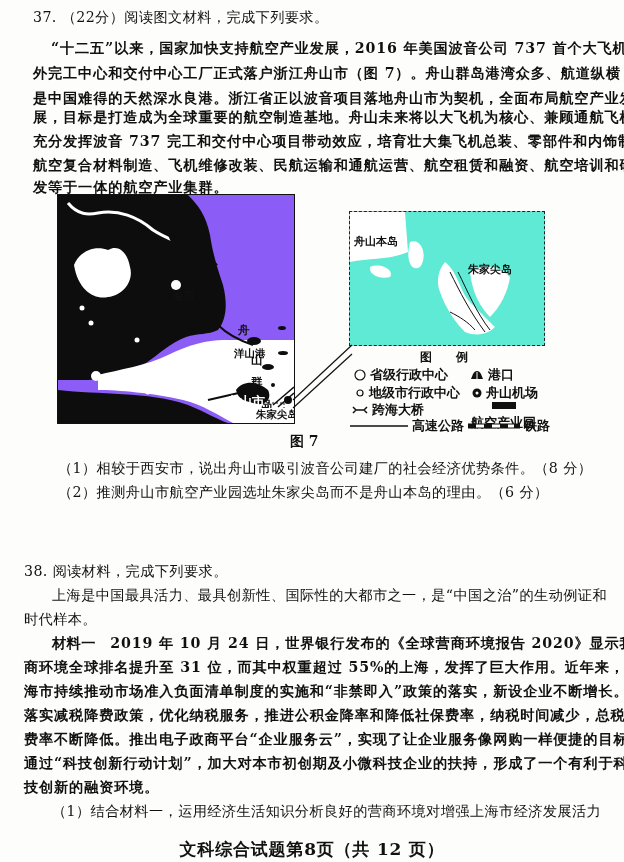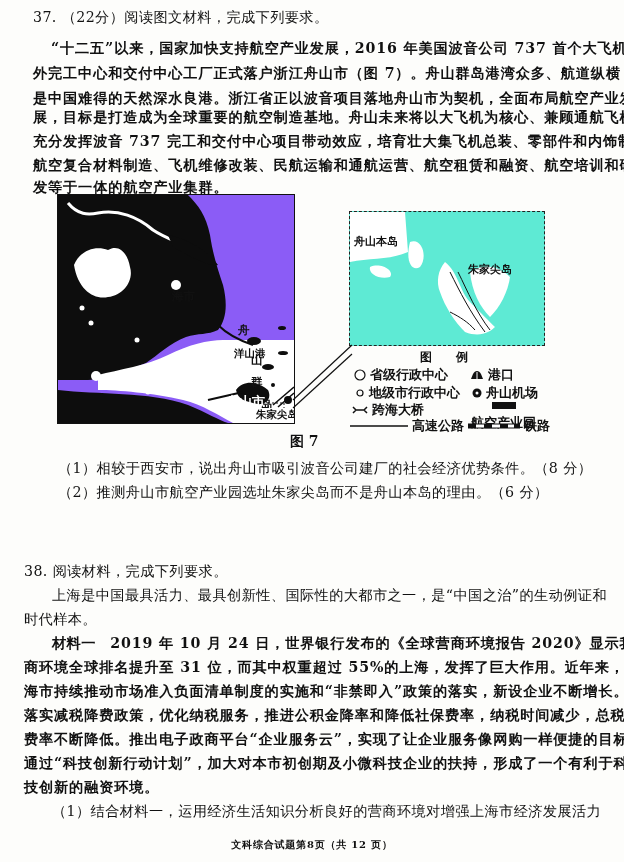--- a/index.html
+++ b/index.html
@@ -20,21 +20,21 @@
     border: 1.5px solid #111; background: #8b5cf6; overflow: hidden;
   }
   .inset-box {
     position: absolute; left: 349px; top: 211px; width: 194px; height: 133px;
     border: 1.5px dashed #222; background: #5eead4; overflow: hidden;
   }
   .legend-title { position:absolute; font-size: 12px; font-weight: bold; }
   .legend-item { position:absolute; font-size: 13px; font-weight: bold; white-space: nowrap; display:flex; align-items:center; gap:4px; }
   .map-label { position:absolute; font-size: 11.5px; white-space: nowrap; font-weight: bold; }
   .fig-caption { position:absolute; left: 290px; top: 433px; font-size: 14px; font-weight: bold; }
-  .footer { position:absolute; left: 0; width: 624px; top: 838px; text-align: center; font-size: 10px; font-weight: bold; letter-spacing: 0.8px; }
+  .footer { position:absolute; left: 0; width: 624px; top: 838px; text-align: center; font-size: 17px; font-weight: bold; letter-spacing: 0.8px; }
   svg { display:block; }
 </style>
 </head>
 <body>
 
 <div class="page">
 
   <div class="line" style="left:33px; top:7px;">37. （22分）阅读图文材料，完成下列要求。</div>
 
   <div class="line para" style="left:51px; top:38px;">“十二五”以来，国家加快支持航空产业发展，2016 年美国波音公司 737 首个大飞机海</div>

